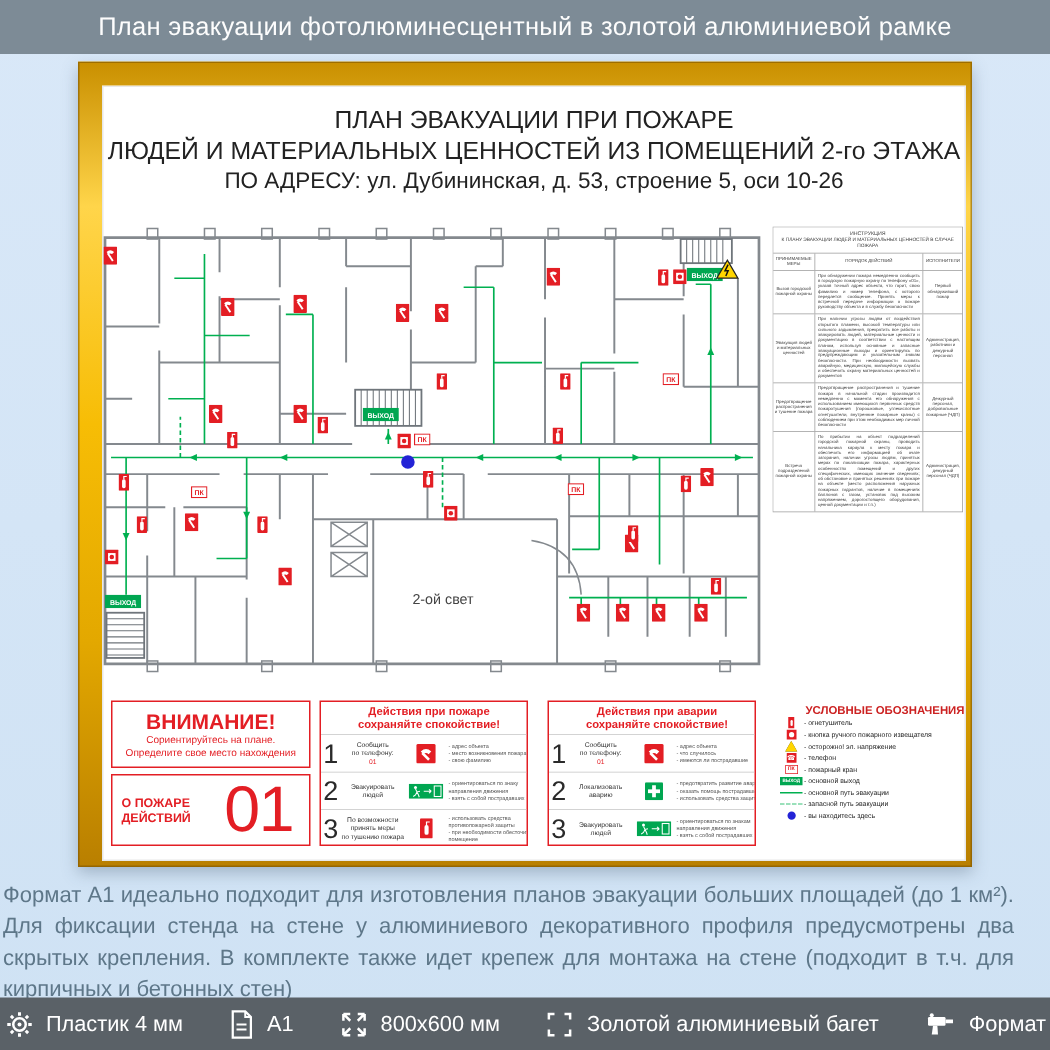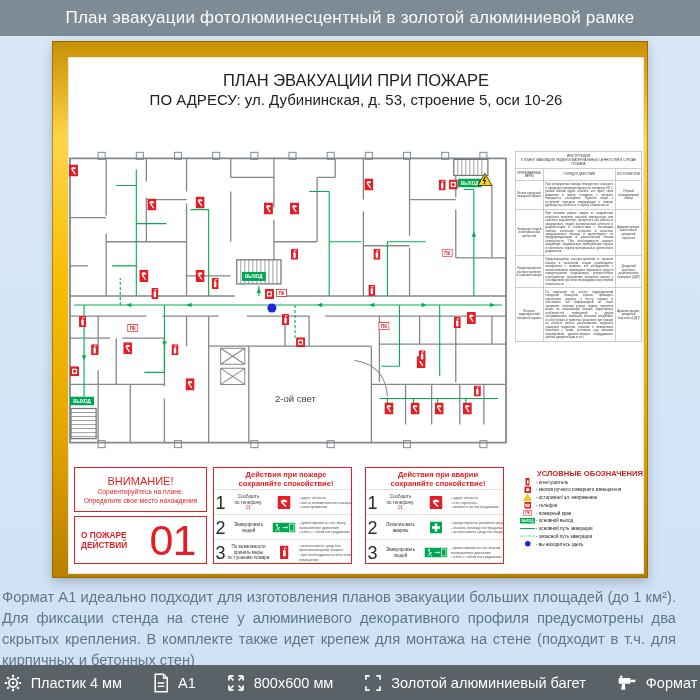--- a/index.html
+++ b/index.html
@@ -38,21 +38,21 @@
       display:flex;align-items:center;justify-content:center;text-align:center;font-size:5.9px;line-height:1.2;}
   .c2{width:146px;border-right:1px solid #9a9a9a;padding:4px 4px;box-sizing:border-box;
       font-size:5.9px;line-height:1.18;text-align:justify;}
   .c3{width:52px;padding:4px 2px;box-sizing:border-box;display:flex;align-items:center;
       justify-content:center;text-align:center;font-size:5.9px;line-height:1.2;}
 
   
   .panel{position:absolute;border:1px solid #e31e24;box-sizing:border-box;background:#fff;}
   .p-att{left:6px;top:410px;width:133px;height:45px;display:flex;flex-direction:column;
          align-items:center;justify-content:center;color:#e31e24;text-align:center;line-height:1.3;}
-  .p-att .a1{font-size:11px;font-weight:normal;text-align:center;}
+  .p-att .a1{font-size:14px;font-weight:bold;text-align:center;}
   .p-att .a2,.p-att .a3{font-size:6.7px;}
   .p-call{left:6px;top:459px;width:133px;height:48px;display:flex;align-items:center;color:#e31e24;}
   .p-call .cl{width:58px;font-size:8.3px;font-weight:bold;line-height:1.25;padding-left:6px;}
   .p-call .cn{flex:1;font-size:43px;line-height:1;text-align:center;letter-spacing:-1px;}
 
   .p-steps{width:139px;height:97px;overflow:hidden;}
   .p-fire{left:145px;top:410px;}
   .p-acc{left:297px;top:410px;}
   .steps{width:288px;transform:scale(.5);transform-origin:0 0;}
   .st-title{color:#e31e24;text-align:center;font-size:15px;font-weight:bold;line-height:1.2;padding:4px 0 3px;}
@@ -102,20 +102,21 @@
 
   <div class="topbar">
     <div class="t">План эвакуации фотолюминесцентный в золотой алюминиевой рамке</div>
   </div>
 
   <div class="frame">
     <div class="poster">
 
       <div class="ptitle">
         <div class="l1">ПЛАН ЭВАКУАЦИИ ПРИ ПОЖАРЕ</div>
+        <div class="l2">ЛЮДЕЙ И МАТЕРИАЛЬНЫХ ЦЕННОСТЕЙ ИЗ ПОМЕЩЕНИЙ 2-го ЭТАЖА</div>
         <div class="l3">ПО АДРЕСУ: ул. Дубининская, д. 53, строение 5, оси 10-26</div>
       </div>
 
       <svg class="plan" viewBox="0 0 438 308">
         <defs>
           <symbol id="s-phone" viewBox="0 0 9 12">
             <rect width="9" height="12" rx="0.6" fill="#e31e24"></rect>
             <path d="M2,3.6 Q4.5,1.4 7,3.6 L5.7,5 Q4.5,4.1 3.3,5 Z" fill="#fff"></path>
             <path d="M2.8,4.4 L6.2,9.6" stroke="#fff" stroke-width="1.3"></path>
           </symbol>

